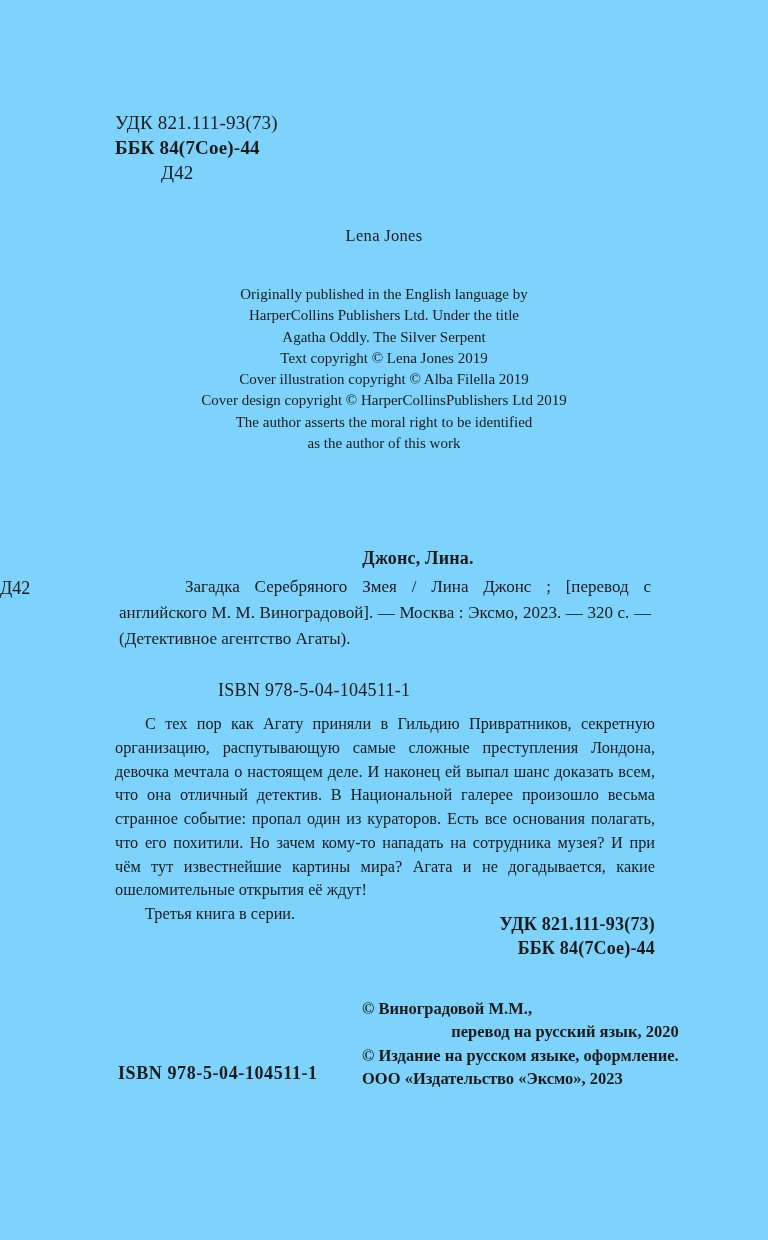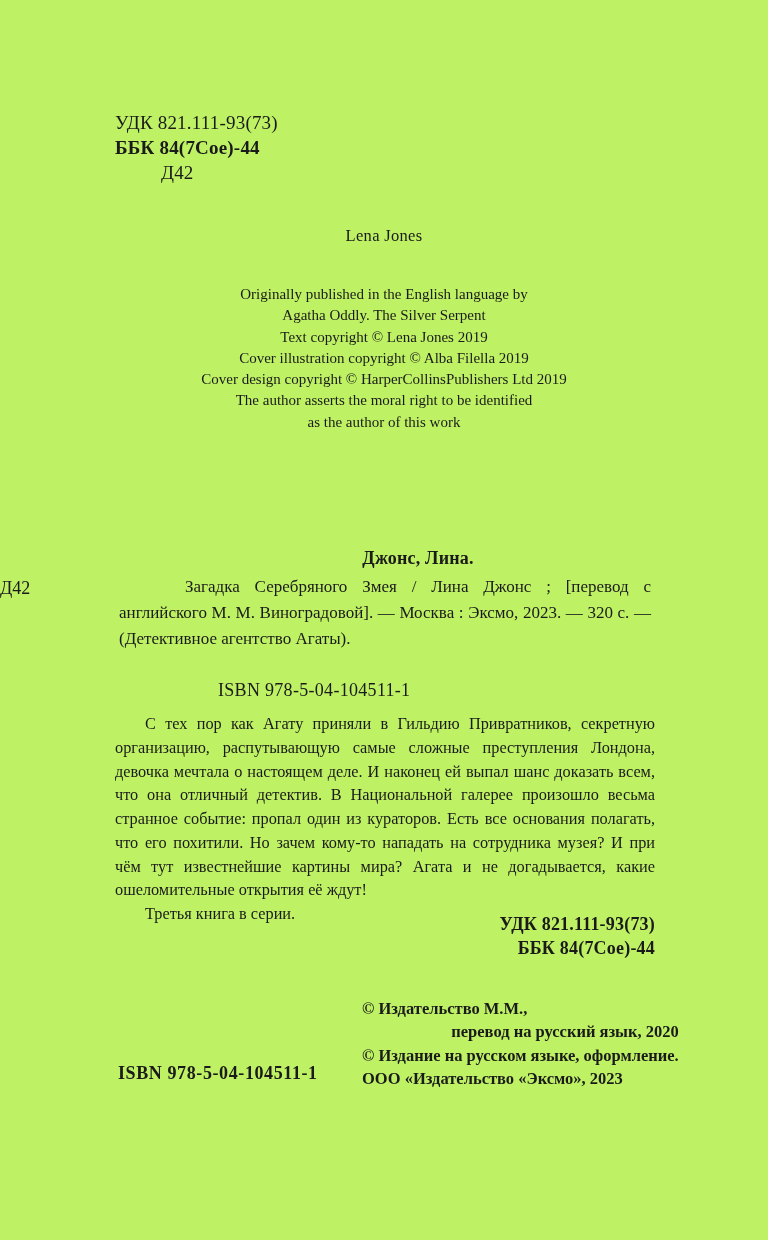--- a/index.html
+++ b/index.html
@@ -11,21 +11,21 @@
     width: 768px;
     height: 1240px;
     position: relative;
     font-family: "Liberation Serif", serif;
     color: #1a1a1a;
     overflow: hidden;
   }
   .page {
     position: absolute;
     inset: 0;
-    background: #bef264;
+    background: #7dd3fc;
   }
 
   
   .udk-block {
     position: absolute;
     left: 115px;
     top: 110px;
     font-size: 19px;
     line-height: 1.32;
     letter-spacing: 0.2px;
@@ -158,20 +158,21 @@
   <div class="udk-block">
     <span class="line1">УДК 821.111-93(73)</span>
     <span class="line2">ББК 84(7Сое)-44</span>
     <span class="line3">Д42</span>
   </div>
 
   <div class="author-latin">Lena Jones</div>
 
   <div class="eng-block">
     <div>Originally published in the English language by</div>
+    <div>HarperCollins Publishers Ltd. Under the title</div>
     <div>Agatha Oddly. The Silver Serpent</div>
     <div>Text copyright © Lena Jones 2019</div>
     <div>Cover illustration copyright © Alba Filella 2019</div>
     <div>Cover design copyright © HarperCollinsPublishers Ltd 2019</div>
     <div>The author asserts the moral right to be identified</div>
     <div>as the author of this work</div>
   </div>
 
   <div class="cip-code">Д42</div>
 
@@ -188,21 +189,21 @@
     <p>С тех пор как Агату приняли в Гильдию Привратников, секретную организацию, распутывающую самые сложные преступления Лондона, девочка мечтала о настоящем деле. И наконец ей выпал шанс доказать всем, что она отличный детектив. В Национальной галерее произошло весьма странное событие: пропал один из кураторов. Есть все основания полагать, что его похитили. Но зачем кому-то нападать на сотрудника музея? И при чём тут известнейшие картины мира? Агата и не догадывается, какие ошеломительные открытия её ждут!</p>
     <p>Третья книга в серии.</p>
   </div>
 
   <div class="udk-bottom">
     <div>УДК 821.111-93(73)</div>
     <div>ББК 84(7Сое)-44</div>
   </div>
 
   <div class="copy-ru">
-    <div>© Издательство М.М.,</div>
+    <div>© Виноградовой М.М.,</div>
     <div class="indent">перевод на русский язык, 2020</div>
     <div class="reg">© Издание на русском языке, оформление.</div>
     <div>ООО «Издательство «Эксмо», 2023</div>
   </div>
 
   <div class="isbn-bottom">ISBN 978-5-04-104511-1</div>
 
 </div>
 
 </body></html>

